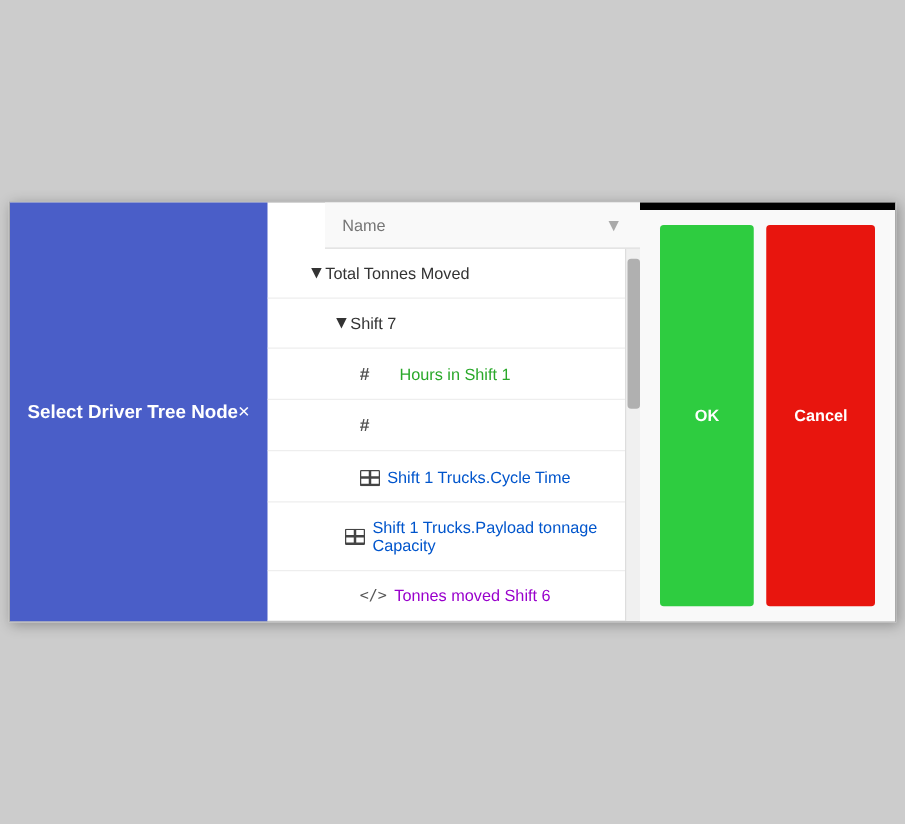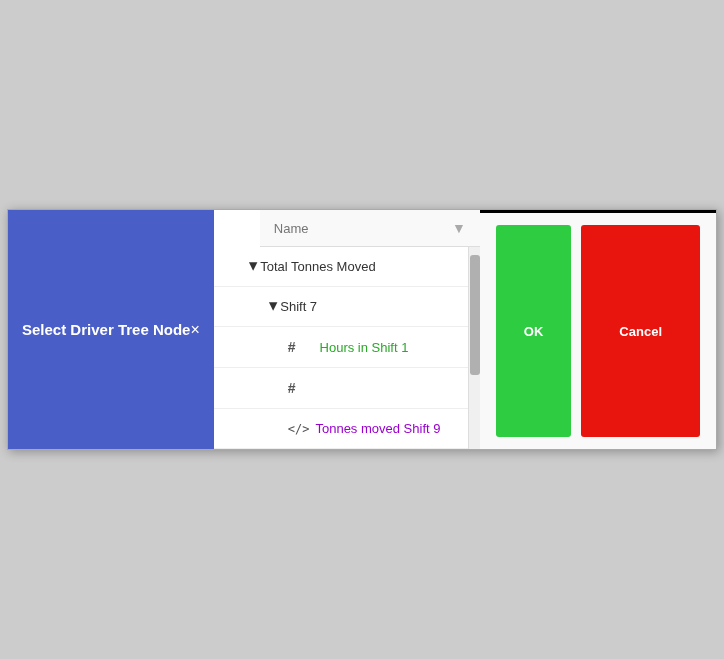--- a/index.html
+++ b/index.html
@@ -136,40 +136,40 @@
       color: #333;
       font-size: 13px;
       text-align: center;
     }
 
     .dialog-footer {
       display: flex;
       justify-content: flex-end;
       padding: 12px 16px;
       gap: 10px;
-      border-top: 3px solid #000000;
+      border-top: 6px solid #000000;
       background: #f9f9f9;
     }
 
     .btn-ok {
       background: #2ecc40;
       color: #fff;
       border: none;
       padding: 8px 28px;
       font-size: 13px;
       font-weight: bold;
       border-radius: 3px;
       cursor: pointer;
     }
 
     .btn-cancel {
       background: #e8150e;
       color: #fff;
       border: none;
-      padding: 8px 38px;
+      padding: 8px 22px;
       font-size: 13px;
       font-weight: bold;
       border-radius: 3px;
       cursor: pointer;
     }
 
     
     .scrollbar-track {
       width: 12px;
       background: #f0f0f0;
@@ -229,22 +229,44 @@
             <span class="indent3"></span>
             <span><span style="font-weight:bold;color:#555;font-size:14px;margin-right:6px;">#</span></span>
             <span class="label-green">Hours in Shift 1</span>
           </div>
           <div class="tree-item">
             <span class="indent3"></span>
             <span><span style="font-weight:bold;color:#555;font-size:14px;margin-right:6px;">#</span></span>
           </div>
           <div class="tree-item">
             <span class="indent3"></span>
+            <span><svg class="table-svg-icon" viewBox="0 0 16 13" xmlns="http://www.w3.org/2000/svg">
+        <rect x="0" y="0" width="16" height="13" rx="1" fill="#444"></rect>
+        <rect x="1" y="1" width="6" height="4" fill="#fff"></rect>
+        <rect x="9" y="1" width="6" height="4" fill="#fff"></rect>
+        <rect x="1" y="7" width="6" height="4" fill="#fff"></rect>
+        <rect x="9" y="7" width="6" height="4" fill="#fff"></rect>
+      </svg></span>
+            <span class="label-blue">Shift 1 Trucks.Cycle Time</span>
+          </div>
+          <div class="tree-item">
+            <span class="indent3"></span>
+            <span><svg class="table-svg-icon" viewBox="0 0 16 13" xmlns="http://www.w3.org/2000/svg">
+        <rect x="0" y="0" width="16" height="13" rx="1" fill="#444"></rect>
+        <rect x="1" y="1" width="6" height="4" fill="#fff"></rect>
+        <rect x="9" y="1" width="6" height="4" fill="#fff"></rect>
+        <rect x="1" y="7" width="6" height="4" fill="#fff"></rect>
+        <rect x="9" y="7" width="6" height="4" fill="#fff"></rect>
+      </svg></span>
+            <span class="label-blue">Shift 1 Trucks.Payload tonnage Capacity</span>
+          </div>
+          <div class="tree-item">
+            <span class="indent3"></span>
             <span style="margin-right: 6px; color: rgb(85, 85, 85); font-size: 12px; font-family: monospace;">&lt;/&gt;</span>
-            <span class="label-purple">Tonnes moved Shift 9</span>
+            <span class="label-purple">Tonnes moved Shift 6</span>
           </div>
         </div>
       <div class="scrollbar-track">
         <div class="scrollbar-thumb"></div>
       </div>
     </div>
 
   </div>
 
   <div class="dialog-footer">

